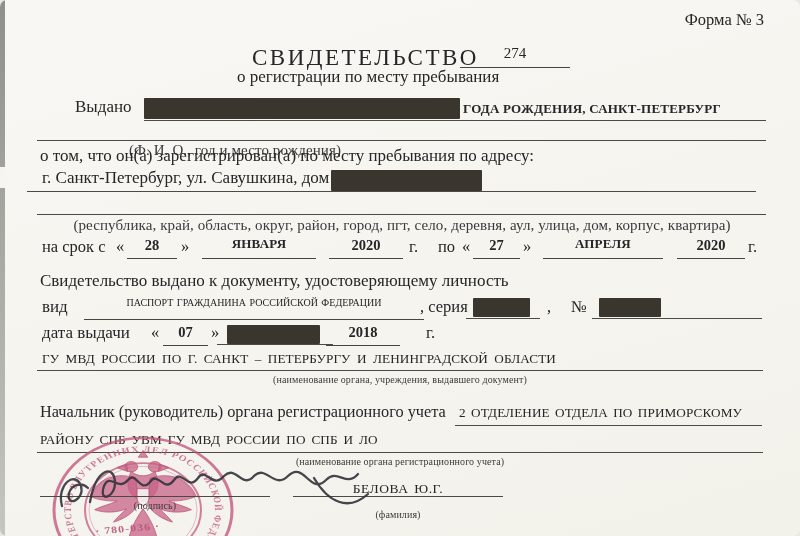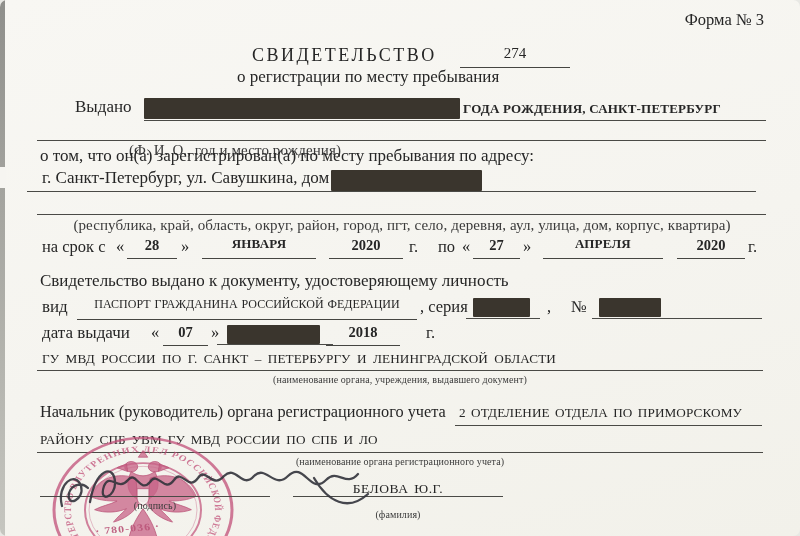--- a/index.html
+++ b/index.html
@@ -27,21 +27,21 @@
 </style>
 </head>
 <body>
 
 <div id="doc">
 
   <div class="edge"></div>
   <div class="edge-notch"></div>
 
   <div class="abs t16" style="top:10px;right:36px;">Форма № 3</div>
-  <div class="abs" style="left:252px;top:45px;font-size:18px;letter-spacing:2.5px;">СВИДЕТЕЛЬСТВО</div>
+  <div class="abs" style="left:252px;top:45px;font-size:23px;letter-spacing:2.5px;">СВИДЕТЕЛЬСТВО</div>
   <div class="cell" style="left:460px;top:45px;width:110px;height:20px;font-size:15px;">274</div>
   <div class="abs t17" style="left:237px;top:67px;">о регистрации по месту пребывания</div>
 
   <div class="abs t17" style="left:75px;top:97px;">Выдано</div>
   <div class="bar" style="left:144px;top:98px;width:316px;height:21px;"></div>
   <div class="abs" style="left:463px;top:101px;font-size:13px;font-weight:bold;letter-spacing:.2px;">ГОДА РОЖДЕНИЯ, САНКТ-ПЕТЕРБУРГ</div>
   <div class="uline" style="left:144px;top:120px;width:622px;"></div>
 
   <div class="rule" style="left:37px;top:140px;width:729px;"></div>
   <div class="abs cap" style="left:85px;top:142px;width:300px;">(Ф. И. О., год и место рождения)</div>
@@ -68,21 +68,21 @@
     <span class="abs t16" style="left:523px;top:0;">»</span>
     <span class="cell mon" style="left:543px;top:-1px;width:120px;height:20px;">АПРЕЛЯ</span>
     <span class="cell" style="left:677px;top:-1px;width:68px;height:20px;"><b>2020</b></span>
     <span class="abs t16" style="left:748px;top:0;">г.</span>
   </div>
 
   <div class="abs t17" style="left:40px;top:271px;">Свидетельство выдано к документу, удостоверяющему личность</div>
 
   <div class="abs" style="left:0;top:297px;width:784px;height:26px;">
     <span class="abs t17" style="left:42px;top:0;">вид</span>
-    <span class="cell" style="left:77px;top:0;width:340px;height:20px;font-size:12px;word-spacing:1px;">ПАСПОРТ ГРАЖДАНИНА РОССИЙСКОЙ ФЕДЕРАЦИИ</span>
+    <span class="cell" style="left:84px;top:0;width:340px;height:20px;font-size:10px;word-spacing:1px;">ПАСПОРТ ГРАЖДАНИНА РОССИЙСКОЙ ФЕДЕРАЦИИ</span>
     <span class="abs t16" style="left:420px;top:0;">, серия</span>
     <span class="uline" style="left:466px;top:21px;width:74px;"></span>
     <span class="bar" style="left:473px;top:1px;width:57px;height:19px;"></span>
     <span class="abs t16" style="left:547px;top:0;">,</span>
     <span class="abs t16" style="left:571px;top:0;">№</span>
     <span class="uline" style="left:592px;top:21px;width:170px;"></span>
     <span class="bar" style="left:599px;top:1px;width:62px;height:19px;"></span>
   </div>
 
   <div class="abs" style="left:0;top:323px;width:800px;height:26px;">

